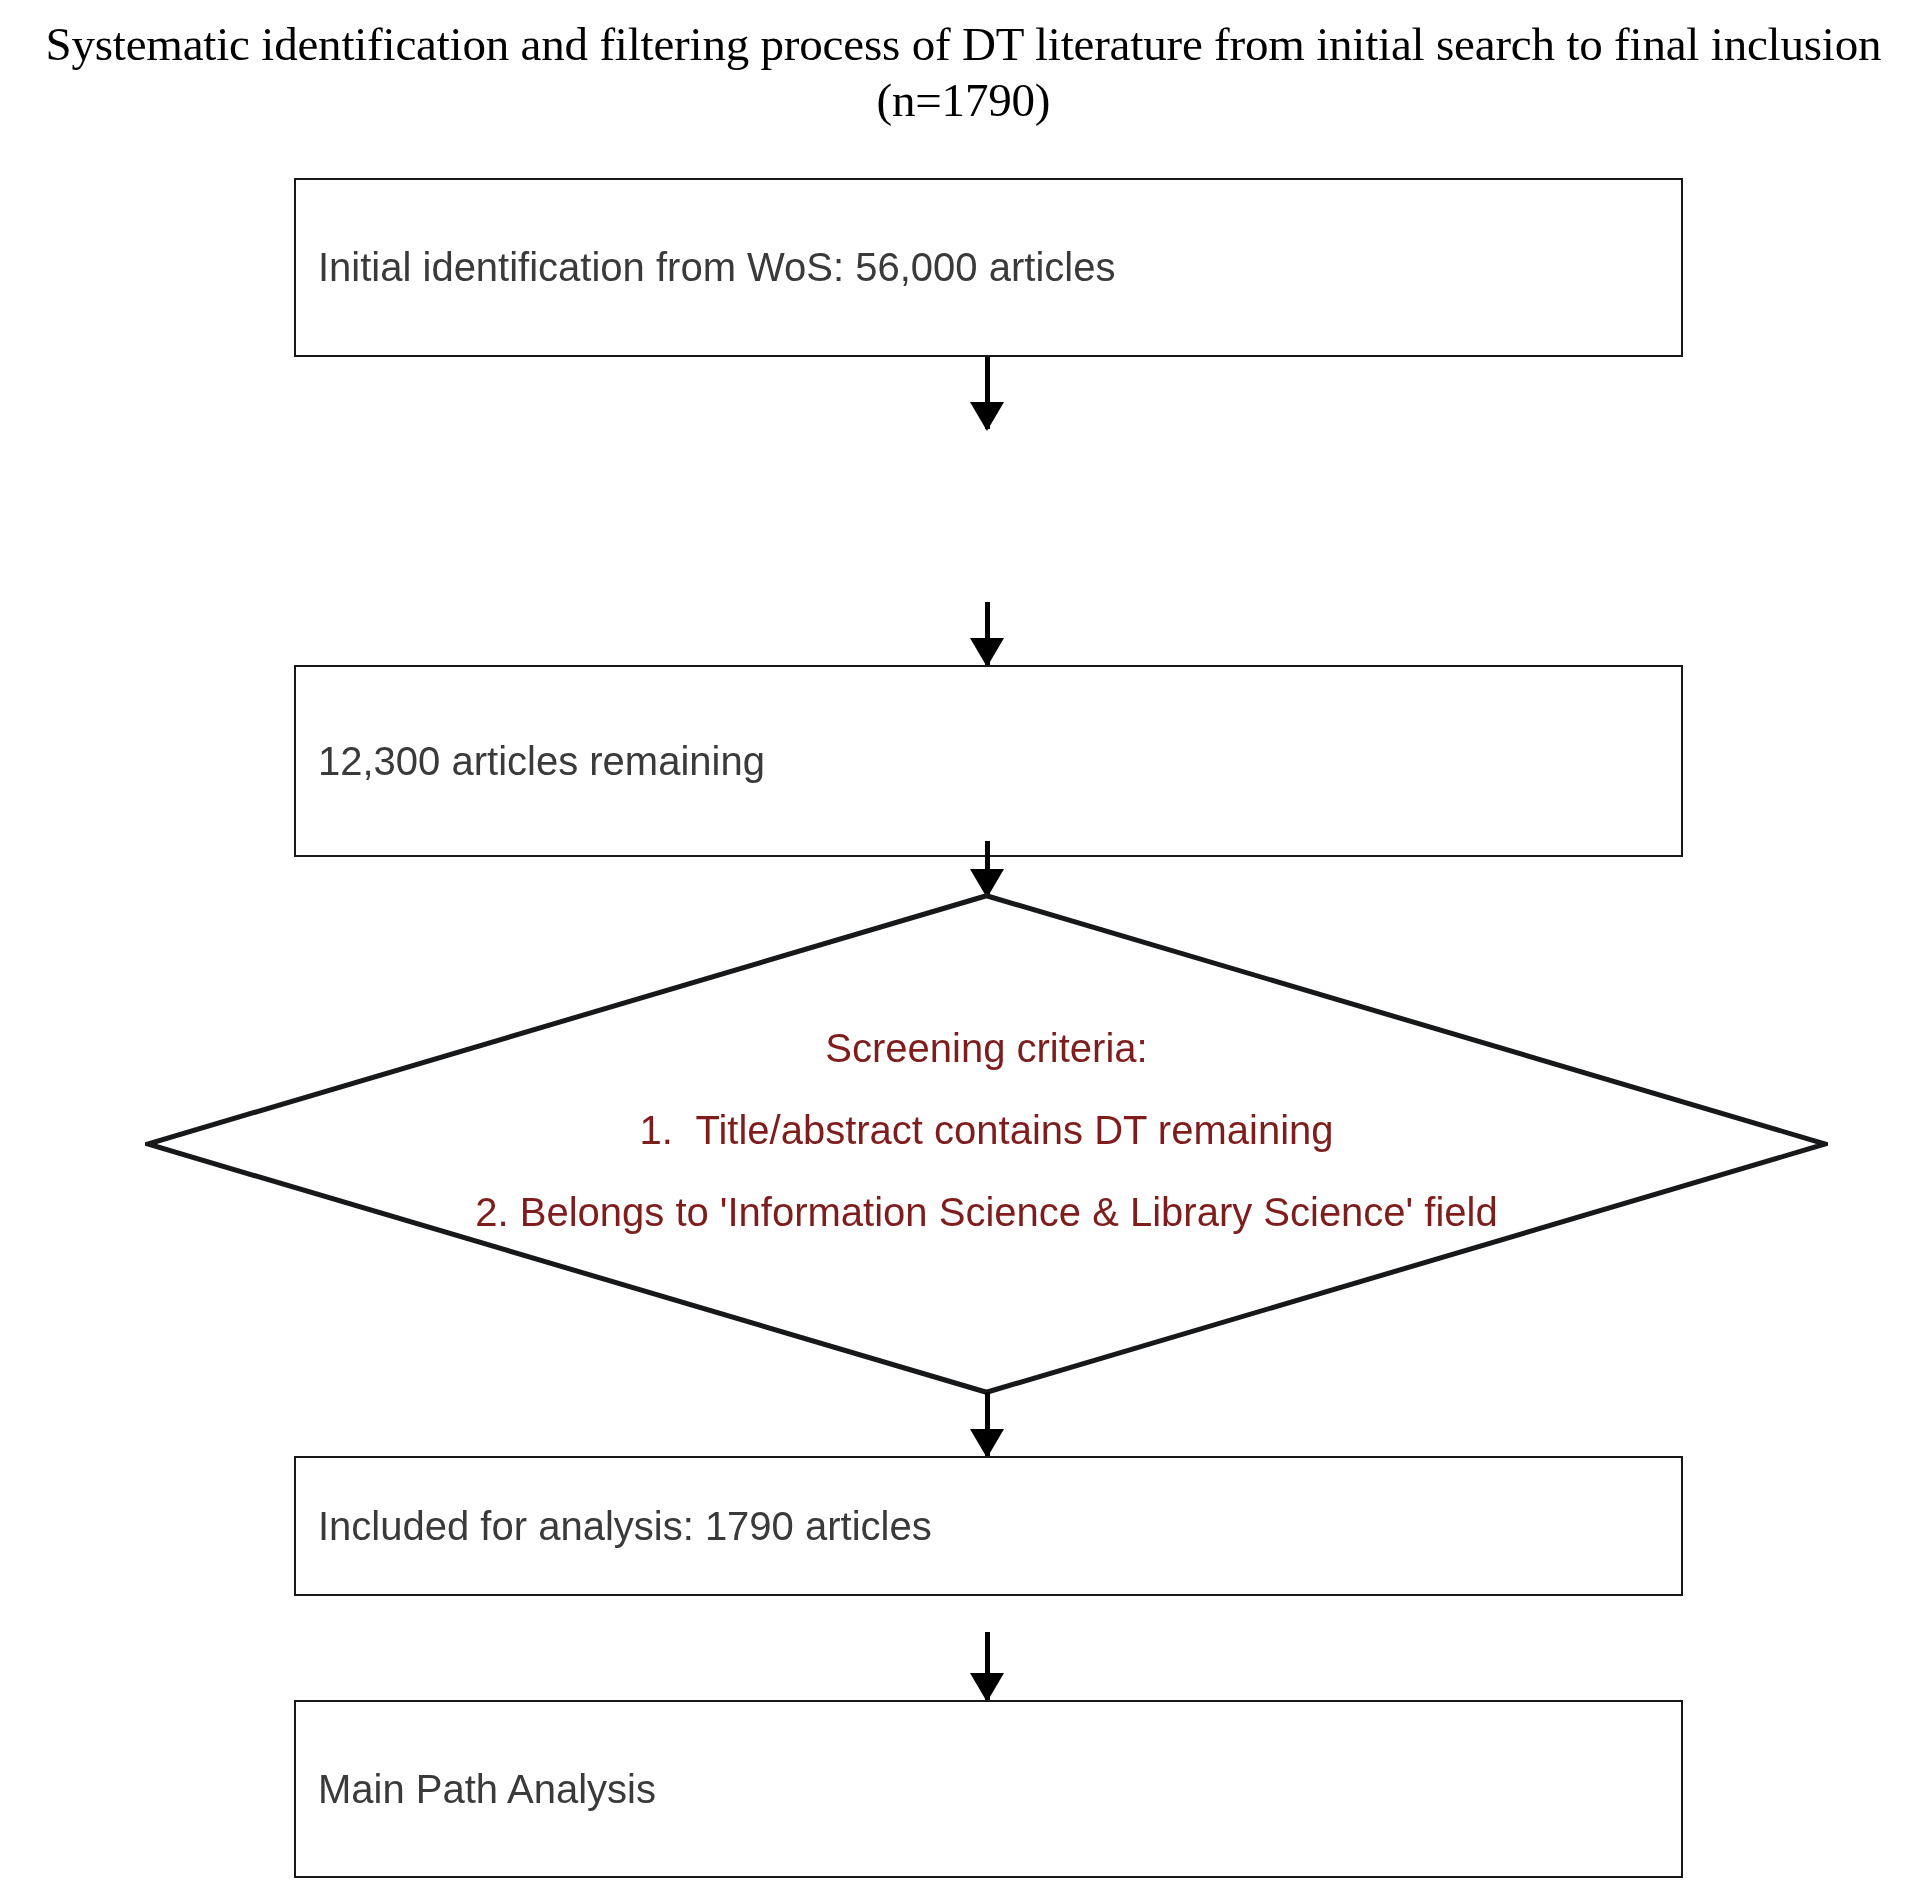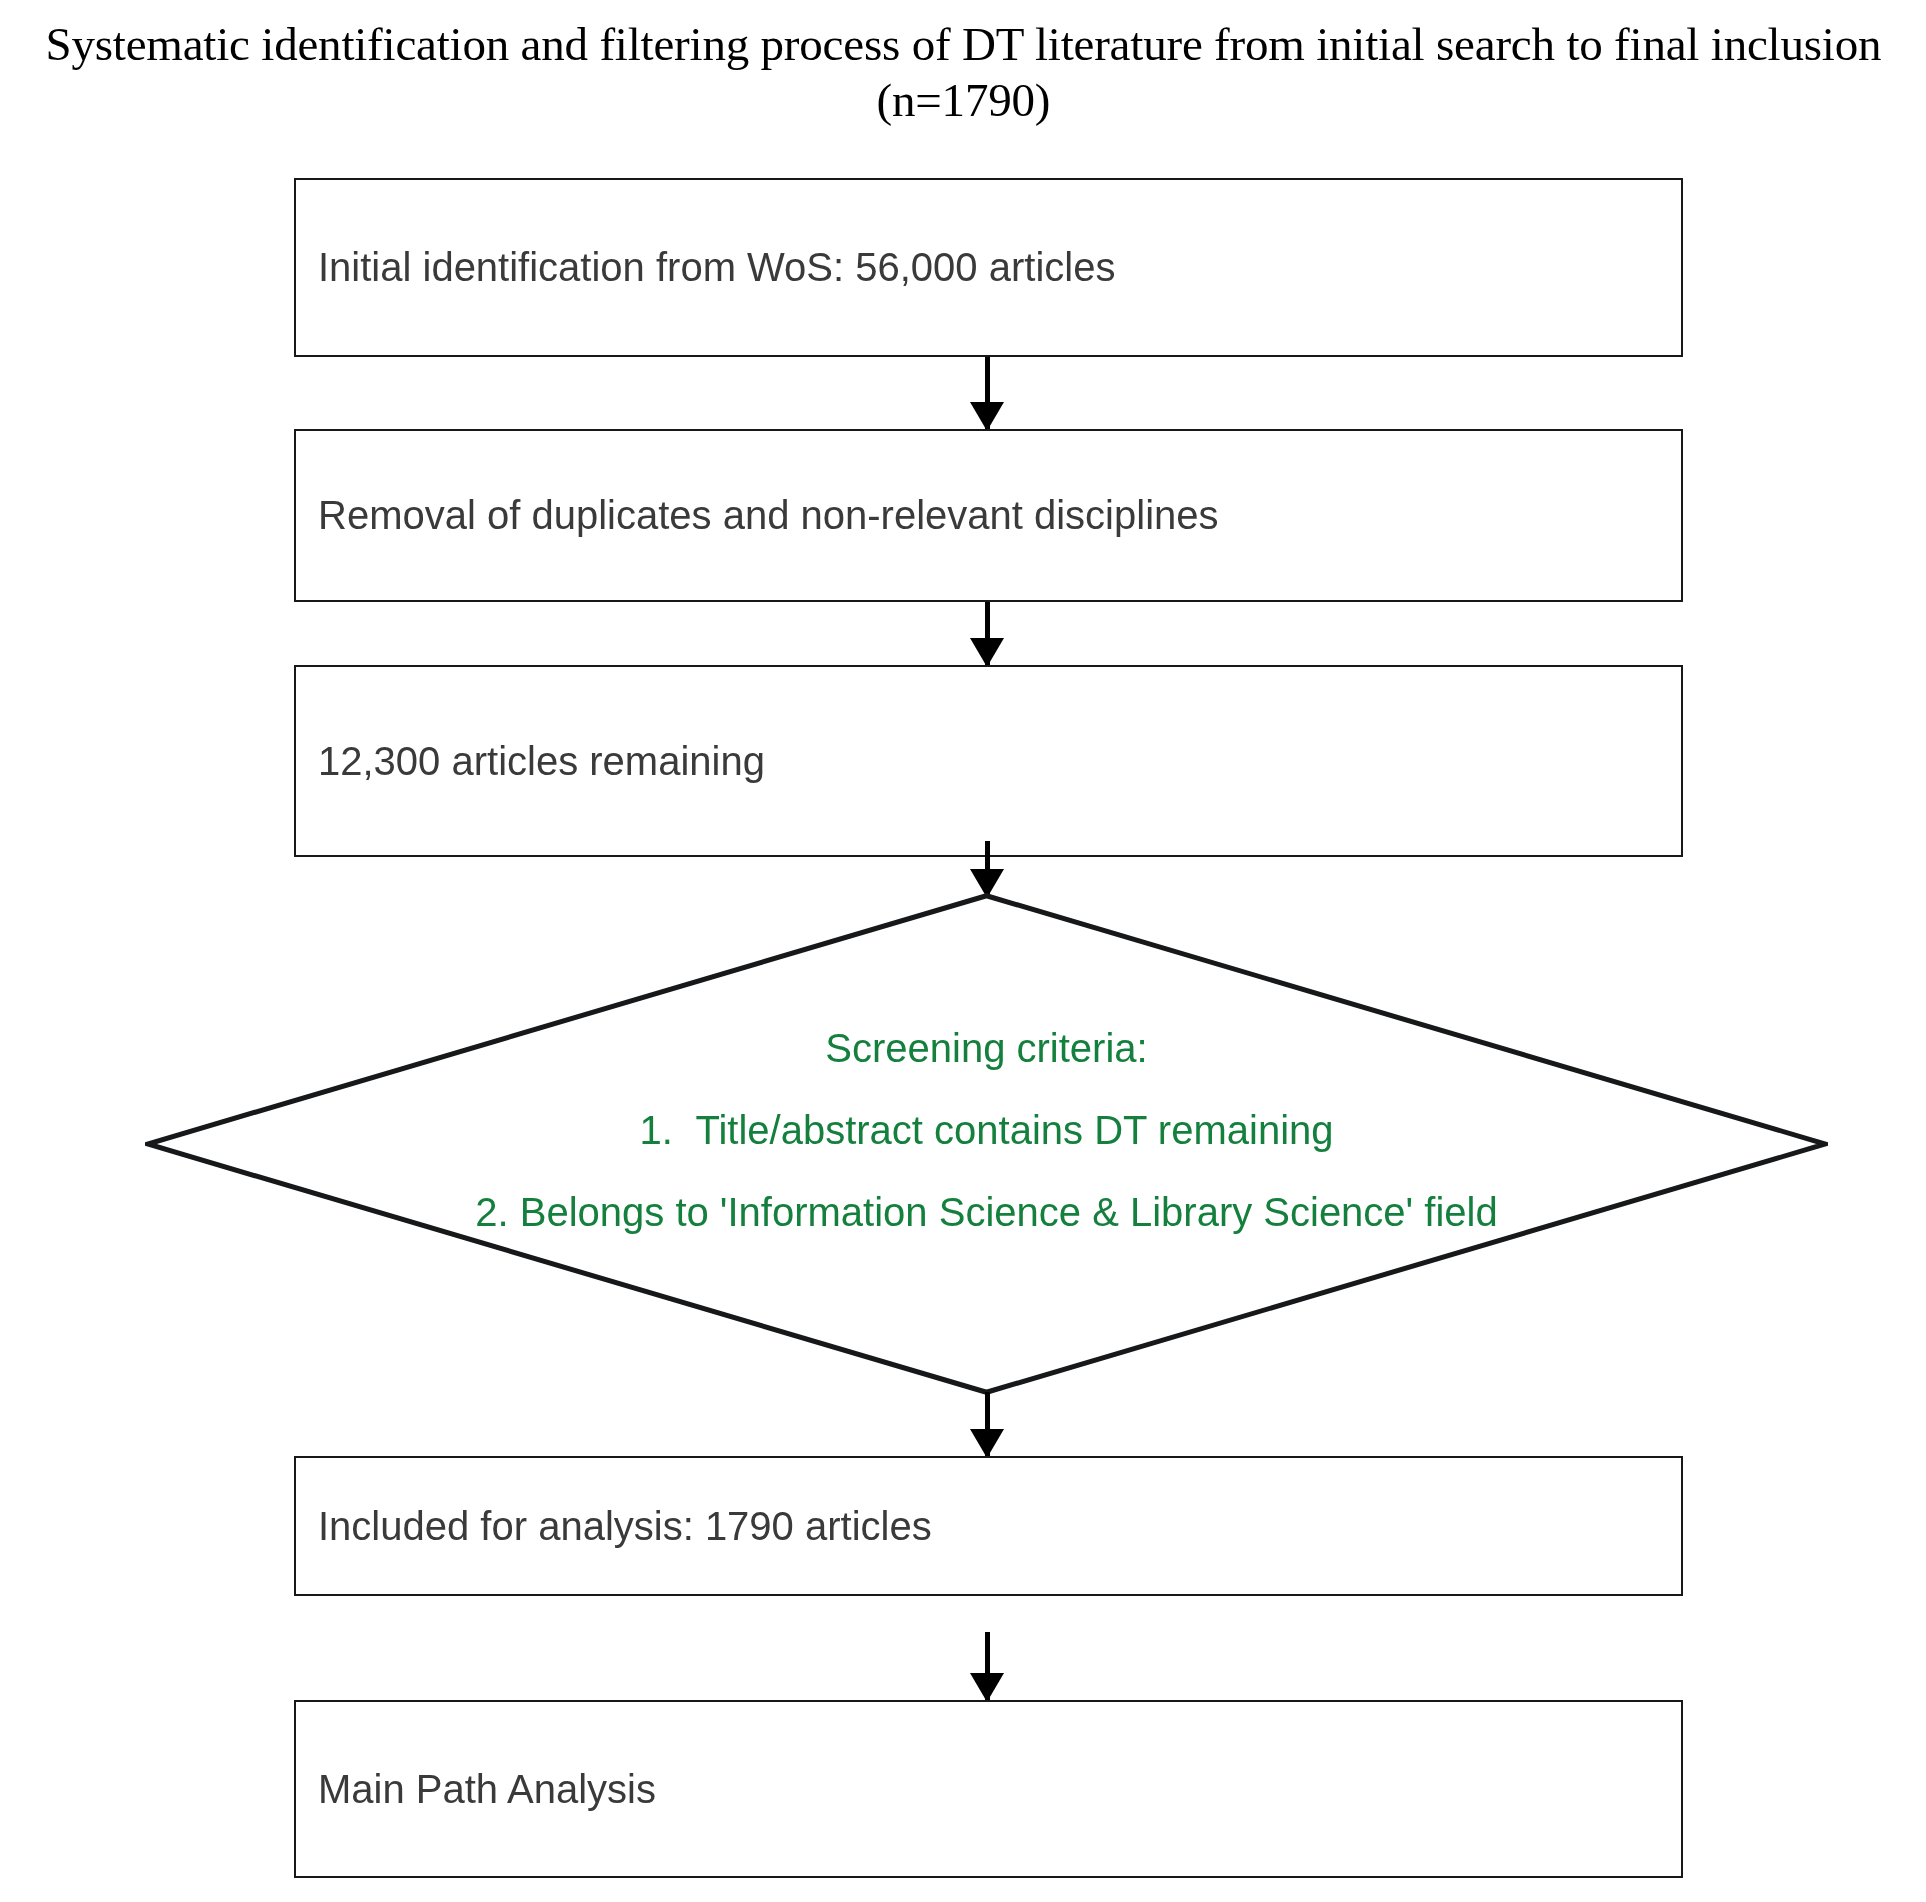--- a/index.html
+++ b/index.html
@@ -73,21 +73,21 @@
   }
   #decision-text {
     position: absolute;
     left: 145px;
     top: 1007px;
     width: 1683px;
     text-align: center;
     font-family: "Liberation Sans", "DejaVu Sans", sans-serif;
     font-size: 40px;
     line-height: 82px;
-    color: #15803d;
+    color: #7f1d1d;
     white-space: nowrap;
   }
   #decision-text .crit-line-1 { display: block; }
   #decision-text .crit-line-2 { display: block; }
   #decision-text .crit-line-3 { display: block; }
   #decision-text .crit-num { display: inline-block; width: 56px; text-align: left; }
 
   
   .arrow {
     position: absolute;
@@ -118,23 +118,20 @@
 <div id="canvas">
 
   <div class="chart-title">Systematic identification and filtering process of DT literature from initial search to final inclusion (n=1790)</div>
 
   <div class="node-box" id="box-initial">
     <span class="node-label">Initial identification from WoS: 56,000 articles</span>
   </div>
 
   <div class="arrow" id="arrow-1"></div>
 
-  <div class="node-box" id="box-removal">
-    <span class="node-label">Removal of duplicates and non-relevant disciplines</span>
-  </div>
 
   <div class="arrow" id="arrow-2"></div>
 
   <div class="node-box" id="box-remaining">
     <span class="node-label">12,300 articles remaining</span>
   </div>
 
   <div class="arrow" id="arrow-3"></div>
 
   <svg id="decision-diamond" viewBox="0 0 1851 552" preserveAspectRatio="none">

